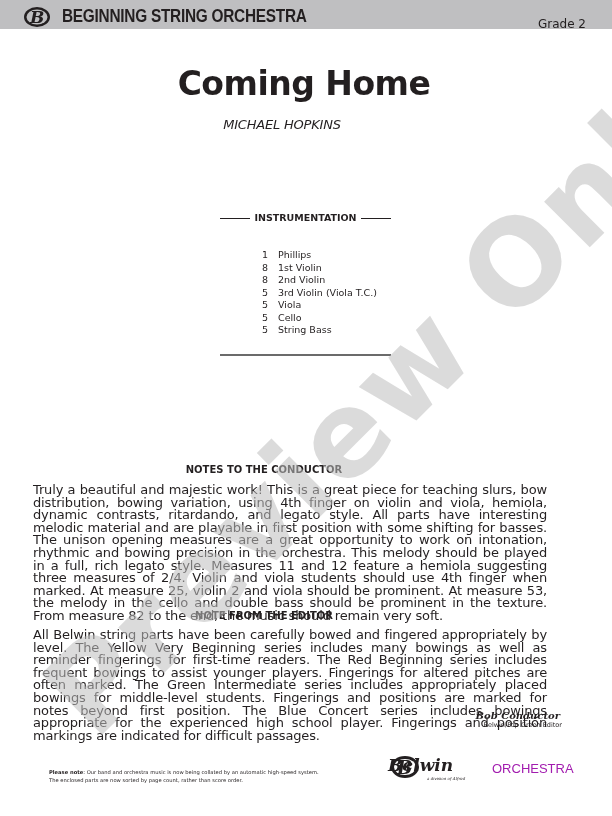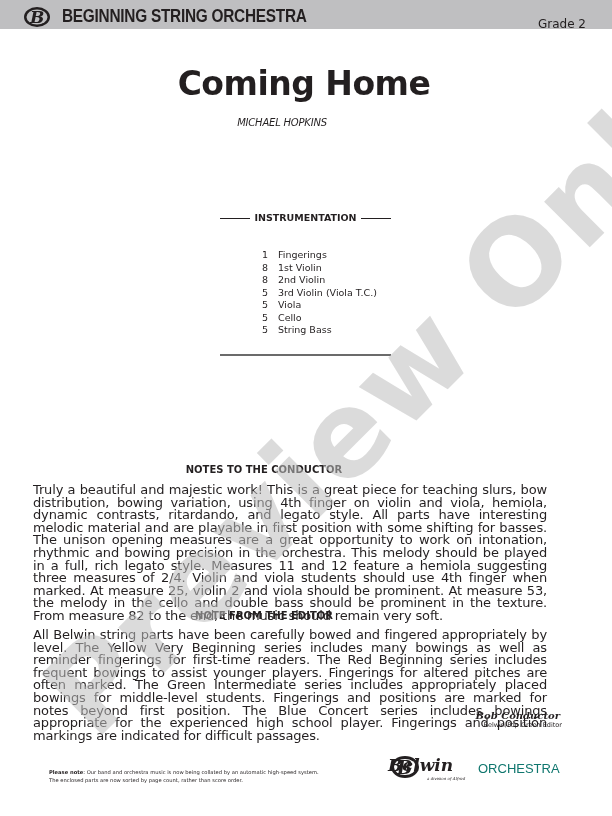--- a/index.html
+++ b/index.html
@@ -2,34 +2,34 @@
 <html><head>
 <meta charset="utf-8">
 <style>
   html, body { margin:0; padding:0; }
   body { width:612px; height:816px; position:relative; overflow:hidden; background:#ffffff; font-family:"DejaVu Sans", sans-serif; color:#231f20; }
   .header { position:absolute; left:0; top:0; width:612px; height:29px; background:#bfbfc1; }
   .series-logo { position:absolute; left:22px; top:5px; width:30px; height:24px; }
   .series-title { position:absolute; left:62px; top:6px; font-family:"Liberation Sans", sans-serif; font-weight:bold; font-size:17.5px; letter-spacing:-0.3px; color:#231f20; transform:scaleX(0.88); transform-origin:left top; }
   .grade { position:absolute; right:26px; top:17px; font-family:"DejaVu Sans", sans-serif; font-size:12px; color:#231f20;margin-left:20px; }
   .title { position:absolute; left:0; width:608px; top:64px; text-align:center; font-family:"DejaVu Sans", sans-serif; font-weight:bold; font-size:33px; letter-spacing:-0.5px; color:#231f20; }
-  .composer { position:absolute; left:0; width:564px; top:117px; text-align:center; font-style:italic; font-size:10px; color:#231f20; letter-spacing:-0.2px; }
+  .composer { position:absolute; left:0; width:564px; top:117px; text-align:center; font-style:italic; font-size:13px; color:#231f20; letter-spacing:-0.2px; }
   .instr-head { position:absolute; left:220px; width:171px; top:212px; text-align:center; font-weight:bold; font-size:9.5px; }
   .instr-head .line { position:absolute; top:6px; height:1px; background:#231f20; width:30px; }
   .instr-list { position:absolute; left:262px; top:249px; font-size:9.5px; line-height:12.5px; }
   .instr-row { display:flex; }
   .instr-qty { width:16px; }
   .instr-rule { position:absolute; left:220px; top:354px; width:171px; height:1.5px; background:#6b6b6b; }
   .section-head { position:absolute; left:0; width:528px; text-align:center; font-weight:bold; font-size:10px; }
   .para { position:absolute; left:33px; width:514px; font-size:13px; line-height:12.6px; text-align:justify; letter-spacing:-0.15px; }
   .sig { position:absolute; right:52px; top:710px; font-family:"DejaVu Serif", serif; font-style:italic; font-weight:bold; font-size:10px; }
   .sig-title { position:absolute; right:50px; top:721px; font-size:6.5px; }
   .footnote { position:absolute; left:49px; top:768px; font-size:5.2px; line-height:8px; }
   .belwin-word { position:absolute; left:388px; top:755px; font-family:"DejaVu Serif", serif; font-style:italic; font-weight:bold; font-size:17px; color:#231f20; }
-  .belwin-orch { position:absolute; left:478px; top:761px; font-family:"Liberation Sans", sans-serif; font-size:13px; color:#0f766e; }
+  .belwin-orch { position:absolute; left:492px; top:761px; font-family:"Liberation Sans", sans-serif; font-size:13px; color:#a21caf; }
   .belwin-div { position:absolute; left:427px; top:776px; font-family:"DejaVu Serif", serif; font-style:italic; font-size:4px; }
   .watermark { position:absolute; left:-40px; top:390px; width:720px; text-align:center; font-family:"DejaVu Sans", sans-serif; font-weight:bold; font-size:118px; color:rgba(190,190,190,0.55); transform:rotate(-45deg); transform-origin:center center; pointer-events:none; white-space:nowrap; letter-spacing:2px; }
 </style>
 </head>
 <body>
 
 <div class="header">
   <svg class="series-logo" viewBox="0 0 30 24">
     <ellipse cx="15" cy="12" rx="13" ry="10" fill="#231f20"></ellipse>
     <ellipse cx="15" cy="12" rx="10.5" ry="7.5" fill="#bfbfc1"></ellipse>
@@ -44,21 +44,21 @@
 
 <div class="instr-head">
   <span class="line" style="left:0;"></span>
   <span>INSTRUMENTATION</span>
   <span class="line" style="right:0;"></span>
 </div>
 
 <div class="instr-list">
   <div class="instr-row">
       <span class="instr-qty">1</span>
-      <span>Fingerings</span>
+      <span>Phillips</span>
     </div>
   <div class="instr-row">
       <span class="instr-qty">8</span>
       <span>1st Violin</span>
     </div>
   <div class="instr-row">
       <span class="instr-qty">8</span>
       <span>2nd Violin</span>
     </div>
   <div class="instr-row">

